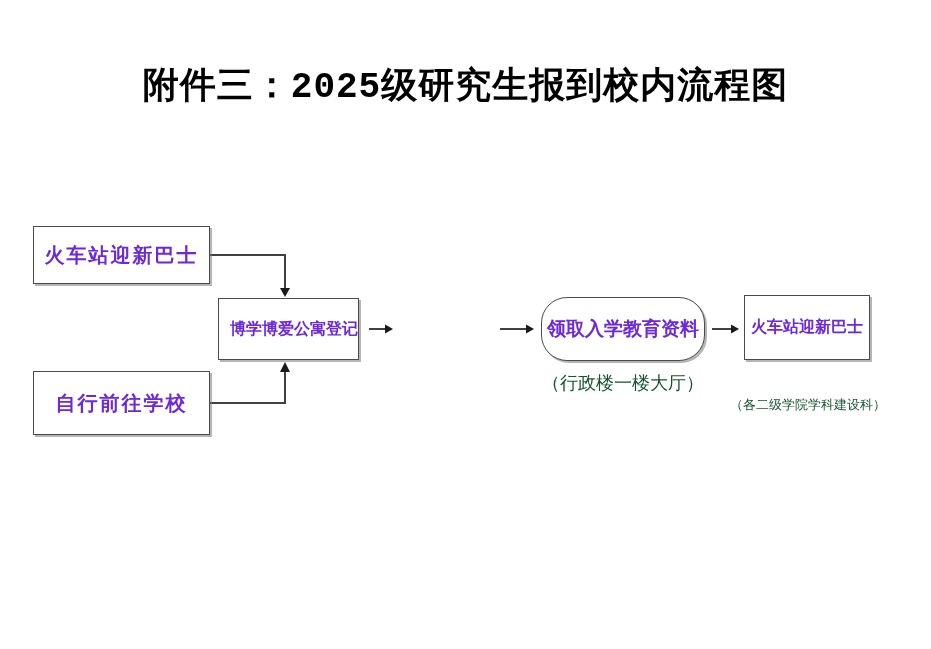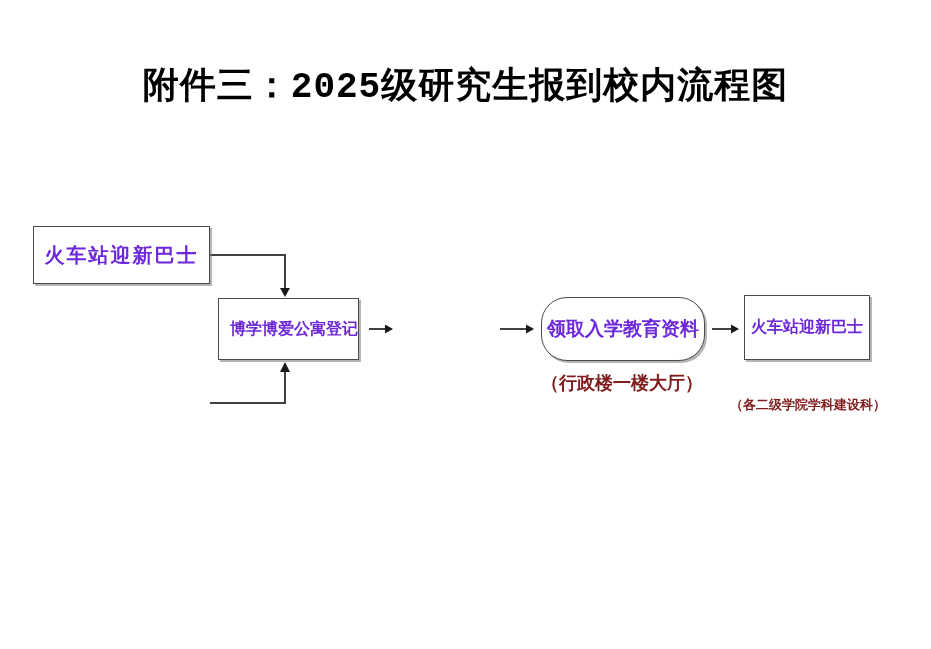--- a/index.html
+++ b/index.html
@@ -44,25 +44,24 @@
     white-space: nowrap;
   }
   .node-train-bus      { left: 33px;  top: 226px; width: 177px; height: 58px; font-size: 20px; letter-spacing: 2px; }
   .node-self-travel    { left: 33px;  top: 371px; width: 177px; height: 64px; font-size: 20px; letter-spacing: 2px; }
   .node-registration   { left: 218px; top: 298px; width: 141px; height: 62px; font-size: 16px; letter-spacing: 0px; justify-content: flex-end; }
   .node-dorm           { left: 400px; top: 295px; width: 89px;  height: 68px; font-size: 19px; letter-spacing: 0px; }
   .node-materials      { left: 541px; top: 297px; width: 164px; height: 64px; font-size: 19px; letter-spacing: 0px; border-radius: 26px; }
   .node-unit-report    { left: 744px; top: 295px; width: 126px; height: 65px; font-size: 16px; letter-spacing: 0px; }
   .note {
     position: absolute;
-    text-align: left;
+    text-align: center;
     font-family: "Liberation Sans", "DejaVu Sans", sans-serif;
-    color: #7f1d1d;
+    color: #14532d;
     white-space: nowrap;
-    font-weight: bold;
   }
   .note-materials  { left: 541px; top: 371px; width: 164px; font-size: 18px; }
   .note-unit-report{ left: 730px; top: 396px; width: 154px; font-size: 13px; }
 </style>
 </head>
 <body>
 
 <div class="canvas">
 
   <h1 class="title">附件三：2025级研究生报到校内流程图</h1>
@@ -82,20 +81,23 @@
     <polygon points="526,324.5 526,333.5 534,329" fill="#1a1a1a"></polygon>
 
     <line x1="712" y1="329" x2="731" y2="329" stroke="#404040" stroke-width="2"></line>
     <polygon points="731,324.5 731,333.5 739,329" fill="#1a1a1a"></polygon>
   </svg>
 
   <div class="node node-train-bus">
     <span>火车站迎新巴士</span>
   </div>
 
+  <div class="node node-self-travel">
+    <span>自行前往学校</span>
+  </div>
 
   <div class="node node-registration">
     <span>博学博爱公寓登记</span>
   </div>
 
 
   <div class="node node-materials">
     <span>领取入学教育资料</span>
   </div>
 

